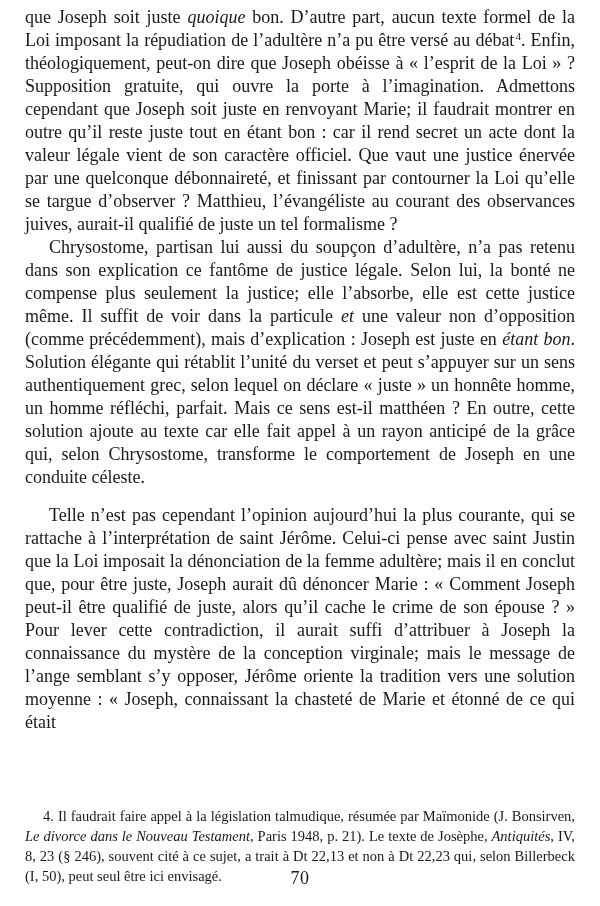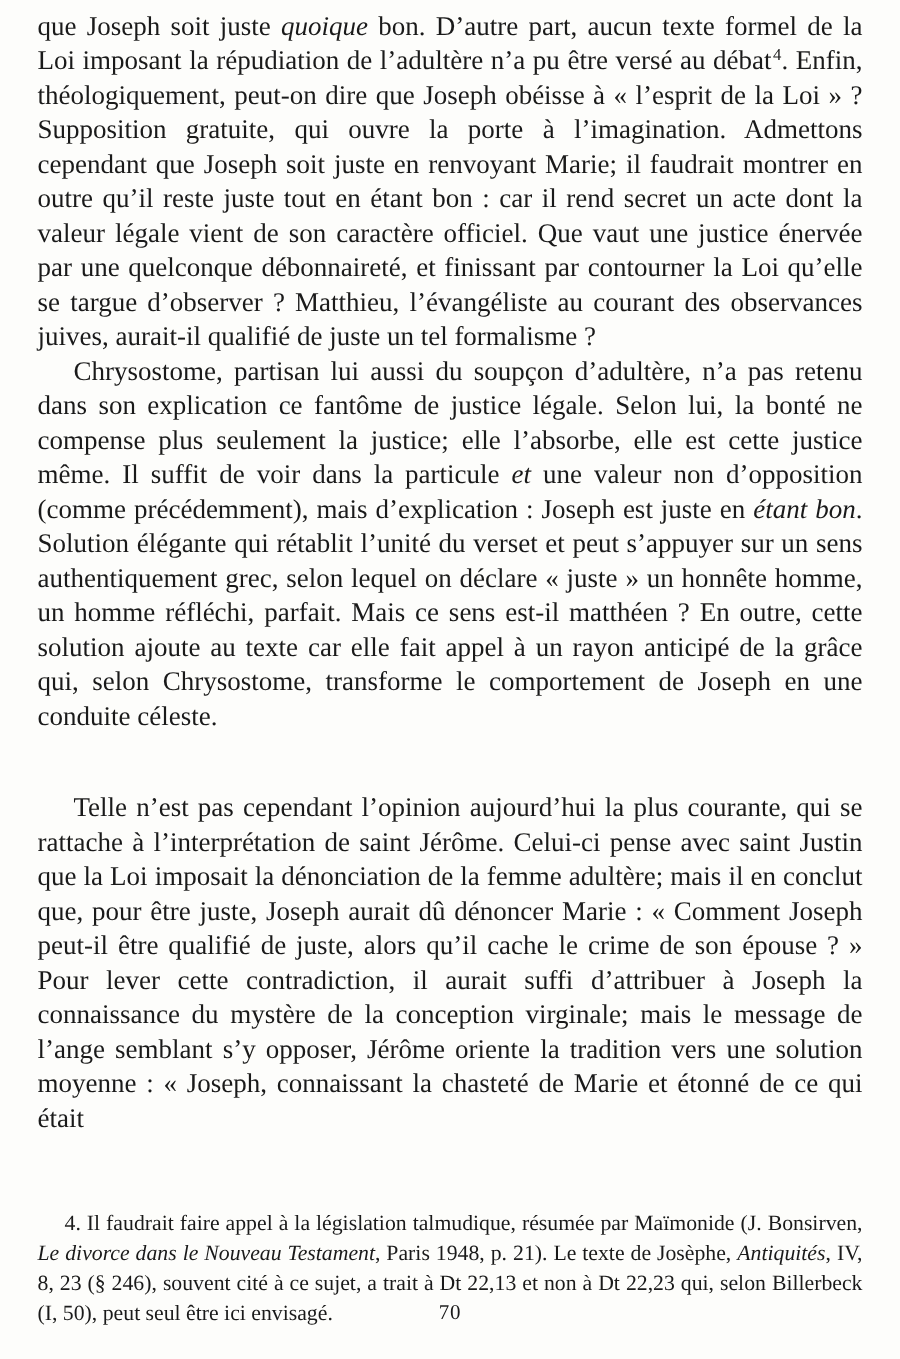--- a/index.html
+++ b/index.html
@@ -25,21 +25,21 @@
     line-height: 23px;
     text-align: justify;
   }
   .body-text p {
     margin: 0;
   }
   .body-text p.indent {
     text-indent: 24px;
   }
   .body-text p.section-break {
-    margin-top: 38px;
+    margin-top: 15px;
   }
   em {
     font-style: italic;
   }
   sup {
     font-size: 0.62em;
     line-height: 0;
     vertical-align: baseline;
     position: relative;
     top: -0.55em;
@@ -54,21 +54,21 @@
     line-height: 20px;
     text-align: justify;
     text-indent: 18px;
   }
   .page-number {
     position: absolute;
     top: 868px;
     left: 0;
     width: 100%;
     text-align: center;
-    font-size: 14px;
+    font-size: 18px;
     letter-spacing: 0.5px;
   }
 </style>
 </head>
 <body>
 
 <div class="page">
 
   <div class="body-text">
     <p><span>que Joseph soit juste </span><em>quoique</em><span> bon. D’autre part, aucun texte formel de la Loi imposant la répudiation de l’adultère n’a pu être versé au débat</span><sup>4</sup><span>. Enfin, théologiquement, peut-on dire que Joseph obéisse à « l’esprit de la Loi » ? Supposition gratuite, qui ouvre la porte à l’imagination. Admettons cependant que Joseph soit juste en renvoyant Marie; il faudrait montrer en outre qu’il reste juste tout en étant bon : car il rend secret un acte dont la valeur légale vient de son caractère officiel. Que vaut une justice énervée par une quelconque débonnaireté, et finissant par contourner la Loi qu’elle se targue d’observer ? Matthieu, l’évangéliste au courant des observances juives, aurait-il qualifié de juste un tel formalisme ?</span></p>

